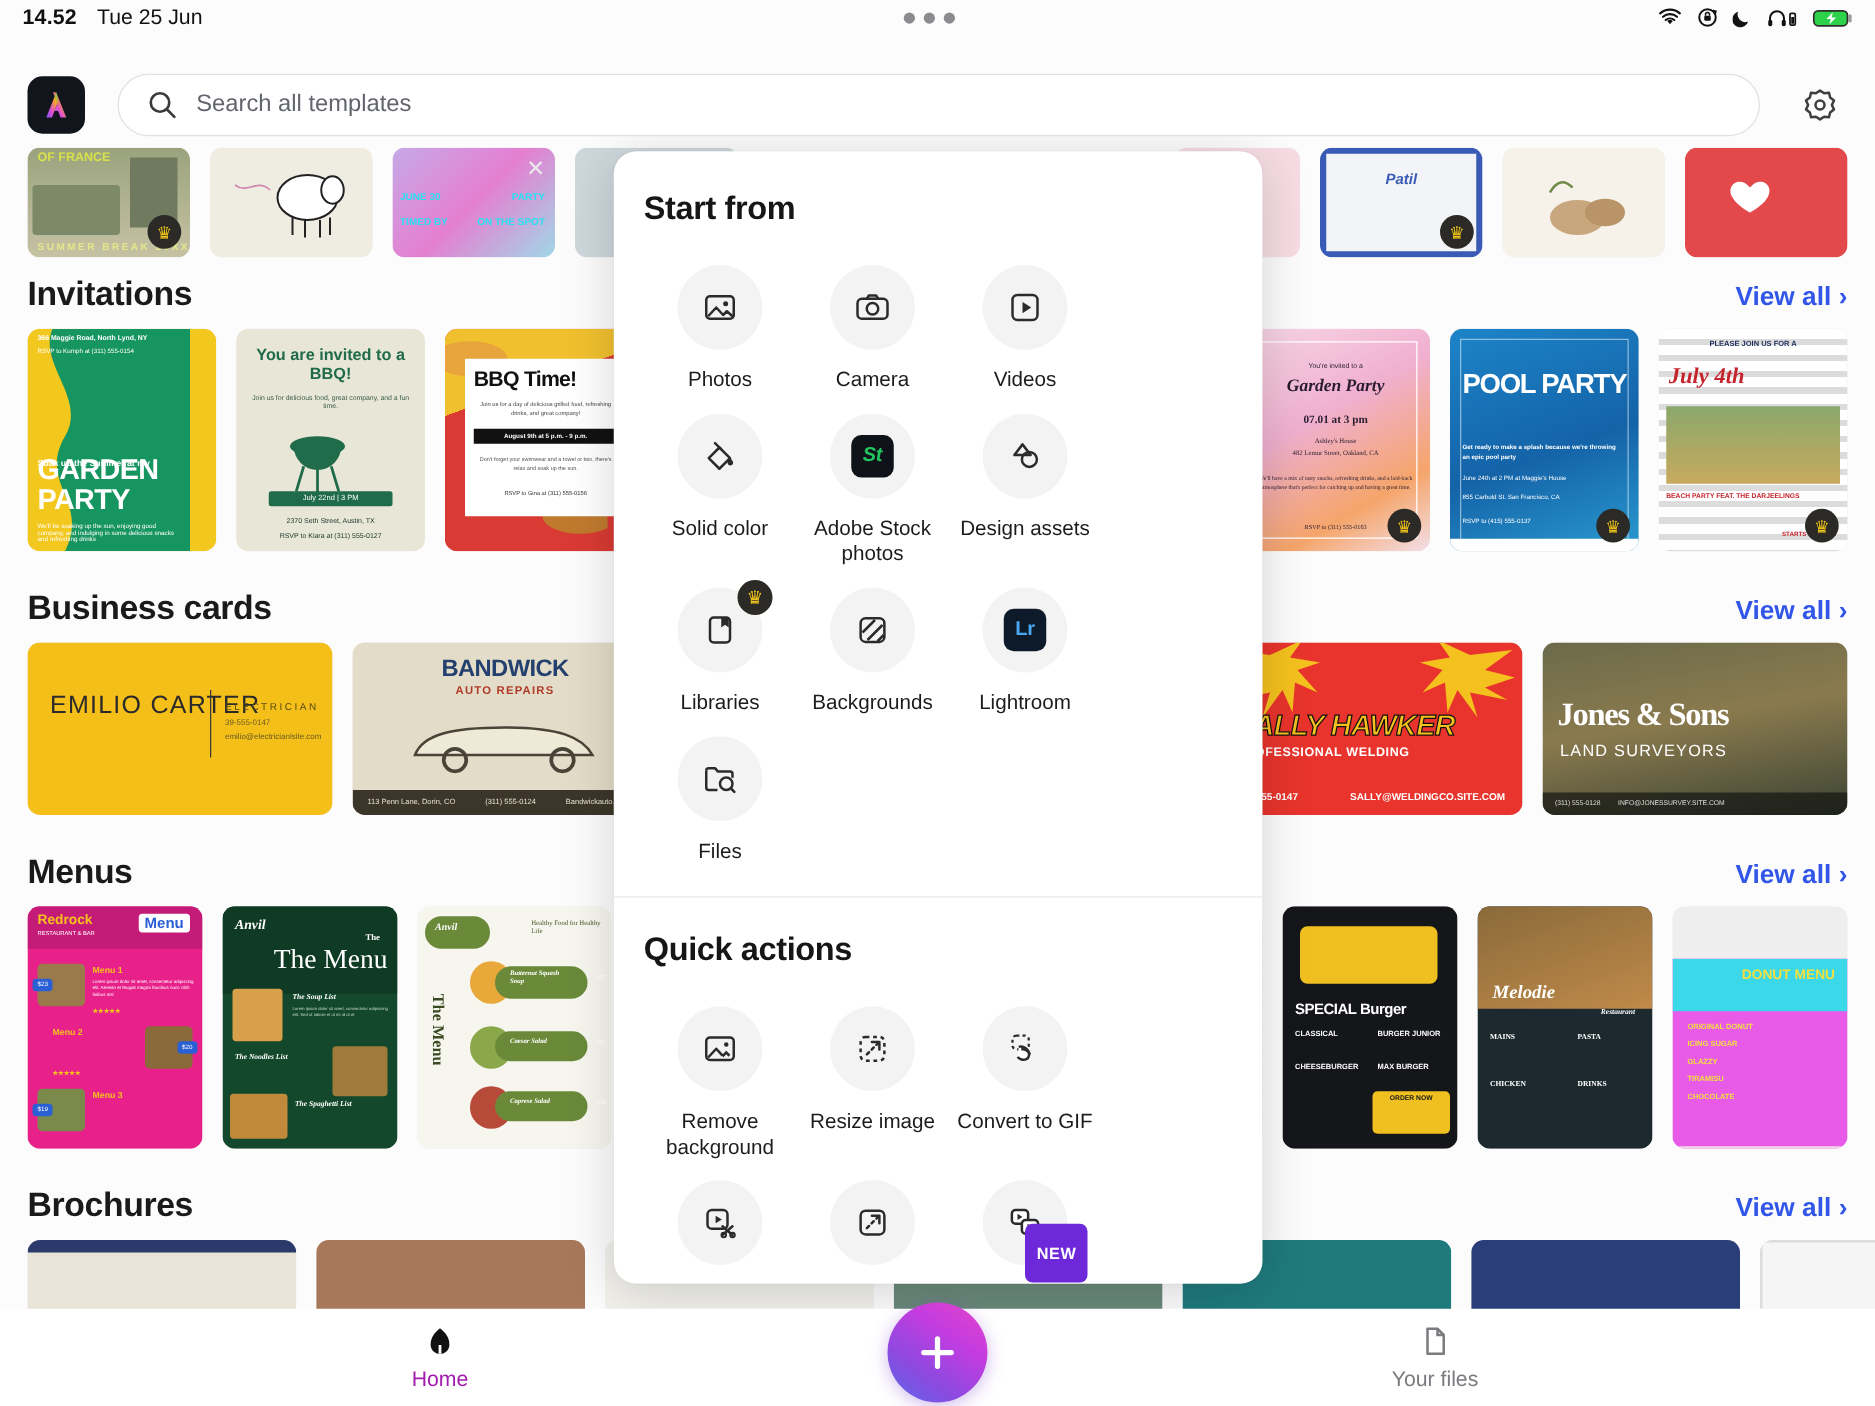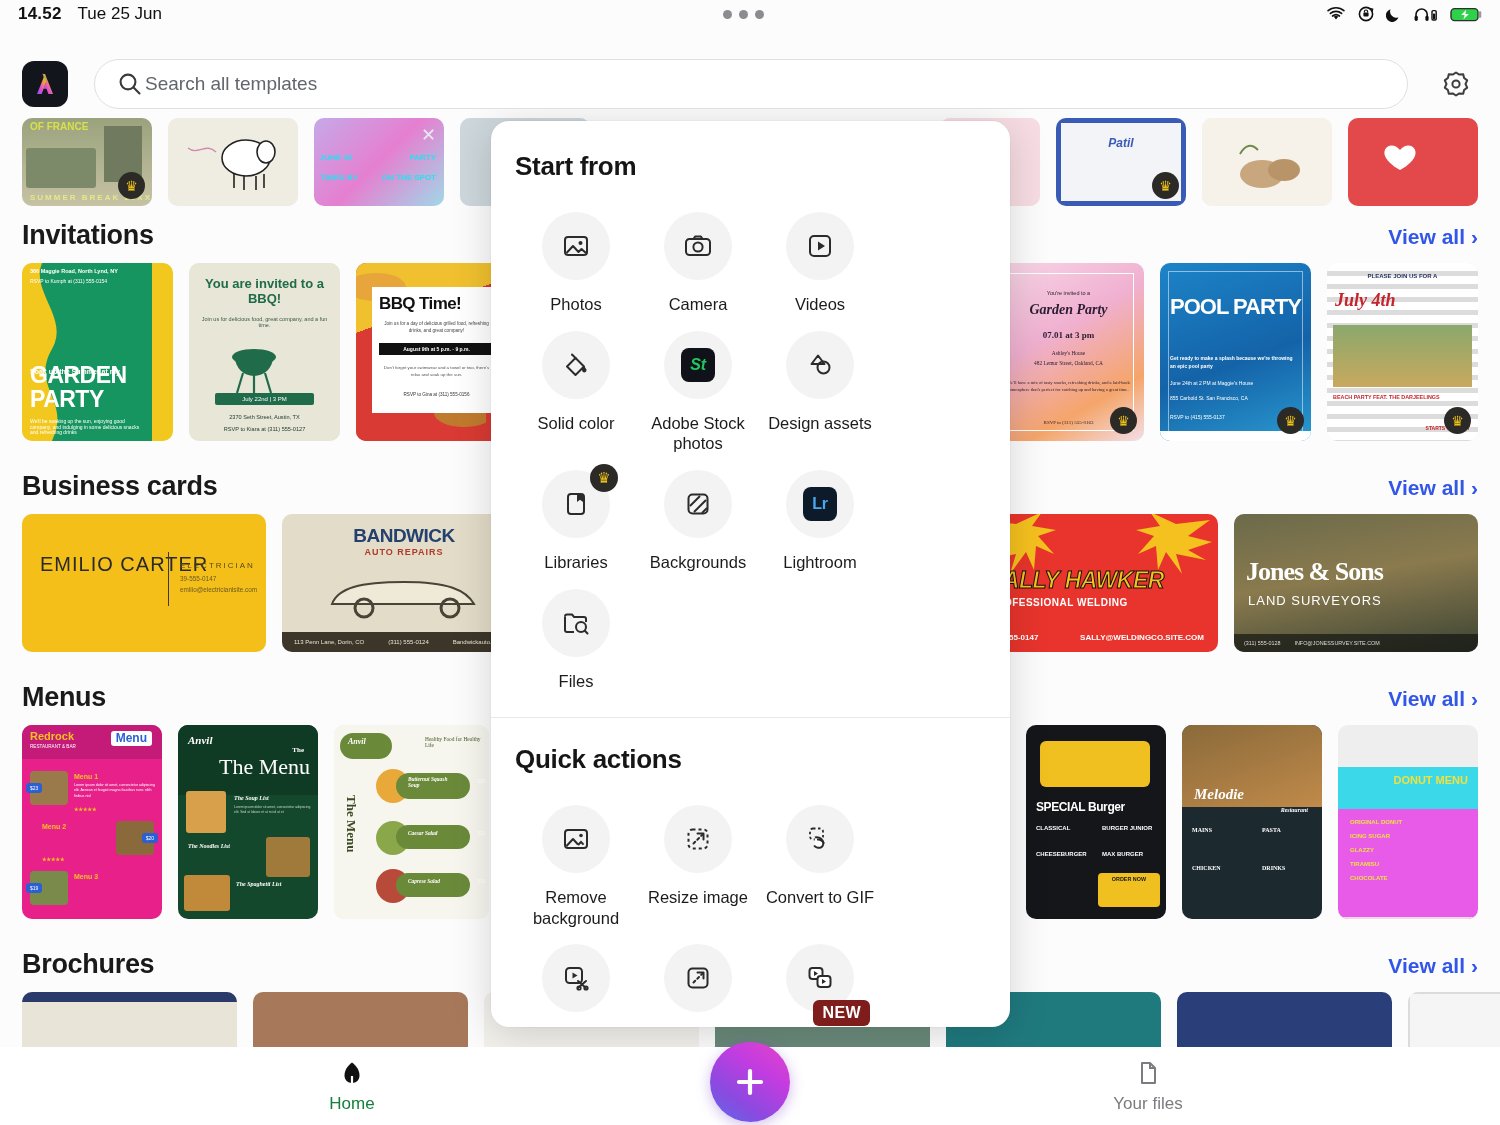--- a/index.html
+++ b/index.html
@@ -27,21 +27,21 @@
     position: absolute; top: 52px; left: 0; width: 1500px; height: 64px;
     display: flex; align-items: center; padding: 0 22px; z-index: 55;
   }
   .logo {
     width: 46px; height: 46px; border-radius: 12px; background: #12151c;
     display: flex; align-items: center; justify-content: center; flex: none;
   }
   .searchbar {
     flex: 1; margin: 0 26px; height: 50px; border: 1.5px solid #e0e0e0;
     border-radius: 26px; background: #fff; display: flex; align-items: center;
-    padding: 0 22px; gap: 2px;
+    padding: 0 22px; gap: 14px;
   }
   .search-text { font-size: 19px; color: #62656b; }
   .gear-btn { width: 44px; height: 44px; display: flex; align-items: center; justify-content: center; flex: none; }
 
   
   .gallery { position: absolute; top: 118px; left: 0; width: 1500px; height: 930px; overflow: hidden; }
   .section-head {
     display: flex; align-items: baseline; justify-content: space-between;
     padding: 0 22px; margin-bottom: 12px;
   }
@@ -86,41 +86,41 @@
   .tile-lb {
     margin-top: 14px; font-size: 16.5px; color: #1c1c1c; text-align: center;
     line-height: 1.25; font-weight: 500; width: 118px;
   }
   .badge-crown {
     position: absolute; right: -8px; top: -6px; width: 28px; height: 28px;
     border-radius: 50%; background: #2b2a26; display: flex; align-items: center;
     justify-content: center; font-size: 15px; color: #f0c419;
   }
   .badge-new {
-    position: absolute; right: -16px; bottom: -14px; background: #7f1d1d; color: #fff;
-    font-size: 16px; font-weight: 700; border-radius: 6px; padding: 4px 9px; letter-spacing: .4px;
+    position: absolute; right: -16px; bottom: -14px; background: #6d28d9; color: #fff;
+    font-size: 13px; font-weight: 700; border-radius: 6px; padding: 16px 9px; letter-spacing: .4px;
   }
   .sheet-div { height: 1px; background: #e8e8e8; margin: 26px 0 0 0; }
   .app-ic { width: 34px; height: 34px; border-radius: 8px; background: #0d1b2a;
     display: flex; align-items: center; justify-content: center;
     font-size: 16px; font-weight: 700; letter-spacing: -.3px; }
   .sheet-notch {
     position: absolute; left: 50%; bottom: -13px; transform: translateX(-50%);
     width: 0; height: 0; border-left: 17px solid transparent;
     border-right: 17px solid transparent; border-top: 15px solid #fff; z-index: 41;
   }
 
   
   .bottombar {
     position: absolute; left: 0; bottom: 0; width: 1500px; height: 78px;
     background: #fff; z-index: 50; display: flex; align-items: center;
   }
   .nav-item { width: 200px; display: flex; flex-direction: column; align-items: center; gap: 6px; }
   .nav-lb { font-size: 17px; }
-  .nav-home .nav-lb { color: #15803d; font-weight: 500; }
+  .nav-home .nav-lb { color: #a21caf; font-weight: 500; }
   .nav-files .nav-lb { color: #7b7b80; }
   .fab {
     position: absolute; left: 750px; top: 1042px; transform: translateX(-50%);
     width: 80px; height: 80px; border-radius: 50%; z-index: 52;
     background: linear-gradient(215deg, #e544c8 0%, #c33ce0 35%, #8a4ae0 70%, #5c6ae8 100%);
     display: flex; align-items: center; justify-content: center;
     box-shadow: 0 3px 14px rgba(120,60,200,.35);
   }
 </style>
 </head>

